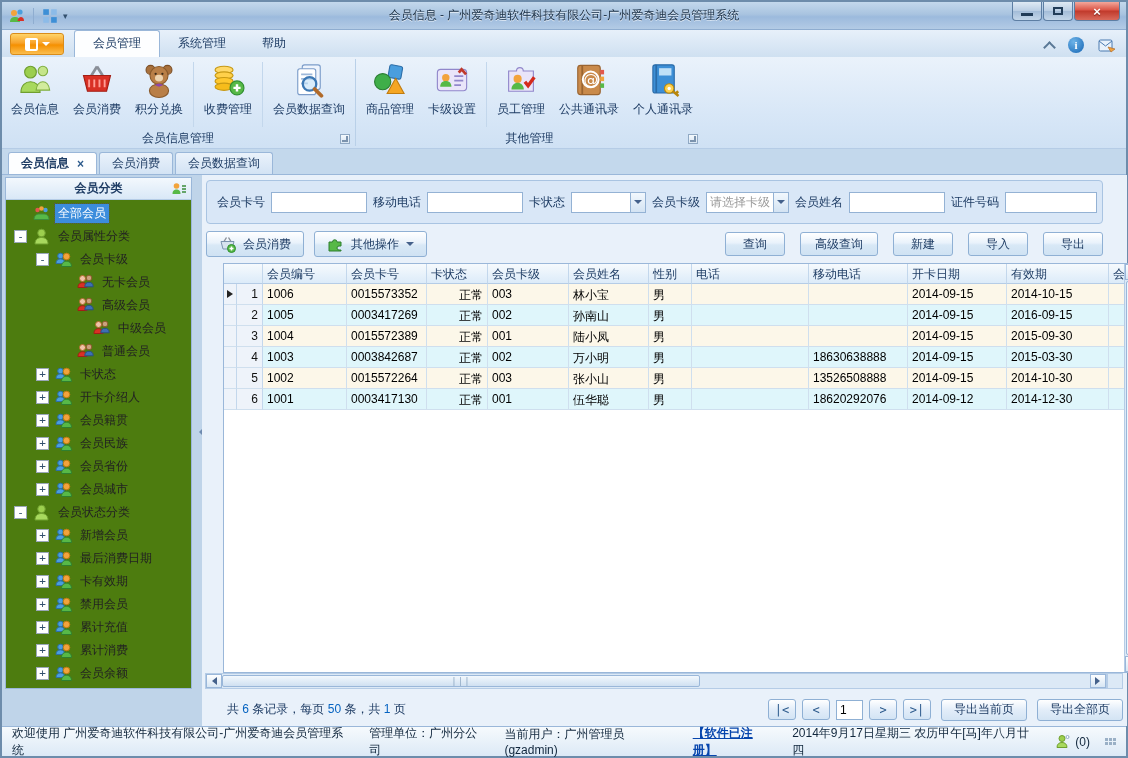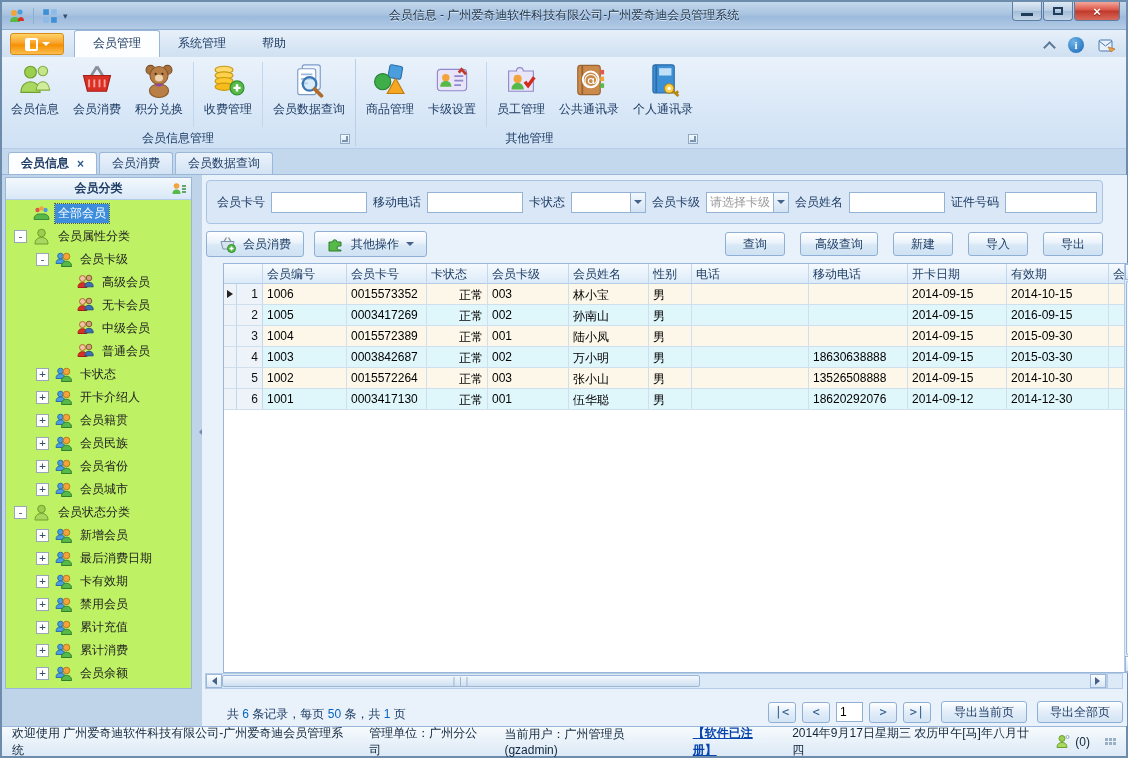--- a/index.html
+++ b/index.html
@@ -73,21 +73,21 @@
     display:flex; align-items:flex-end; padding-left:6px; border-bottom:1px solid #9ab7d9; }
   .dtab { height:22px; display:flex; align-items:center; gap:8px; padding:0 12px;
     border:1px solid #9ab7d9; border-bottom:none; border-radius:3px 3px 0 0;
     background:linear-gradient(#eaf2fb,#d3e3f4); margin-right:2px; color:#1e3c64; }
   .dtab.active { background:#fdfeff; font-weight:bold; }
   .dclose { color:#2c5a8c; font-weight:bold; font-size:12px; line-height:10px; }
 
   
   .main { position:absolute; left:0; right:0; top:173px; height:551px; background:#bfd4e9; }
 
-  .sidebar { position:absolute; left:3px; top:2px; width:187px; height:512px; background:#bef264;
+  .sidebar { position:absolute; left:3px; top:2px; width:187px; height:512px; background:#4d7c0f;
     border:1px solid #9ab7d9; display:flex; flex-direction:column; }
   .sideheader { height:22px; background:linear-gradient(#f3f8fd,#d9e8f7); border-bottom:1px solid #b5cce6;
     display:flex; align-items:center; justify-content:center; font-weight:bold; position:relative; }
   .sideheader .hicon { position:absolute; right:4px; top:3px; width:16px; height:16px; }
   .tree { flex:1; overflow:hidden; padding-top:2px; }
   .titem { height:23px; display:flex; align-items:center; white-space:nowrap; }
   .texp { width:13px; height:13px; border:1px solid #9aa7b8; background:#fff; color:#33506e;
     font-size:11px; line-height:11px; text-align:center; margin-right:5px; flex:0 0 13px;
     font-family:"DejaVu Sans Mono",monospace; }
   .texp.none { border:none; background:transparent; }
@@ -159,21 +159,21 @@
   .hscroll { position:absolute; left:3px; top:498px; width:902px; height:16px; background:#dce9f6;
     border:1px solid #b5cce6; display:flex; }
   .hthumb { width:478px; background:linear-gradient(#f2f8fd,#cfe0f1); border:1px solid #9ab7d9;
     border-radius:2px; margin:1px 0; display:flex; align-items:center; justify-content:center; }
   .grip { color:#8fa9c4; font-size:9px; letter-spacing:1px; font-family:"DejaVu Sans Mono",monospace; }
   .hscroll .sarrow { width:16px; height:auto; }
   .hspace { flex:1; }
   .scorner { position:absolute; left:905px; top:498px; width:16px; height:16px; background:#dce9f6; border:1px solid #b5cce6; }
 
   
-  .pager { position:absolute; left:3px; top:521px; width:918px; height:27px; display:flex; align-items:flex-end; }
+  .pager { position:absolute; left:3px; top:521px; width:918px; height:27px; display:flex; align-items:center; }
   .psummary { padding-left:22px; color:#1e3c64; }
   .psummary .num { color:#0563c1; }
   .pright { margin-left:auto; display:flex; align-items:center; gap:6px; }
   .pbtn { width:28px; height:21px; border:1px solid #8fb0d4; border-radius:3px;
     background:linear-gradient(#ffffff,#e2edf9 50%,#d3e4f4); color:#2c5a8c;
     display:flex; align-items:center; justify-content:center; font-family:"DejaVu Sans Mono",monospace; }
   .pinput { width:27px; height:20px; border:1px solid #8fb0d4; background:#fff; text-align:left;
     padding:0 3px; font:12px "Liberation Sans",sans-serif; }
   .ebtn { height:22px; padding:0 12px; border:1px solid #8fb0d4; border-radius:3px;
     background:linear-gradient(#ffffff,#e2edf9 50%,#d3e4f4); color:#1e3c64;
@@ -434,33 +434,33 @@
             <span class="tlabel">会员卡级</span>
           </div>
           <div class="titem" style="padding-left: 52px;">
             <span class="texp none"></span>
             <span class="ticon"><svg viewBox="0 0 19 19">
                 <circle cx="6.5" cy="5.5" r="3" fill="#f0c3a8" stroke="#b06a2a"></circle>
                 <path d="M2 14.5c0-3.6 2.2-4.8 4.5-4.8s4.5 1.2 4.5 4.8z" fill="#d93025" stroke="#a31e14"></path>
                 <circle cx="13" cy="5" r="2.8" fill="#caa27e" stroke="#8a5a2b"></circle>
                 <path d="M8.8 13.8c0-3.4 2-4.5 4.2-4.5s4.2 1.1 4.2 4.5z" fill="#3d6fb4" stroke="#28517e"></path>
               </svg></span>
-            <span class="tlabel">高级会员</span>
+            <span class="tlabel">无卡会员</span>
           </div>
           <div class="titem" style="padding-left: 52px;">
             <span class="texp none"></span>
             <span class="ticon"><svg viewBox="0 0 19 19">
                 <circle cx="6.5" cy="5.5" r="3" fill="#f0c3a8" stroke="#b06a2a"></circle>
                 <path d="M2 14.5c0-3.6 2.2-4.8 4.5-4.8s4.5 1.2 4.5 4.8z" fill="#d93025" stroke="#a31e14"></path>
                 <circle cx="13" cy="5" r="2.8" fill="#caa27e" stroke="#8a5a2b"></circle>
                 <path d="M8.8 13.8c0-3.4 2-4.5 4.2-4.5s4.2 1.1 4.2 4.5z" fill="#3d6fb4" stroke="#28517e"></path>
               </svg></span>
-            <span class="tlabel">无卡会员</span>
-          </div>
-          <div class="titem" style="padding-left: 52px;">
+            <span class="tlabel">高级会员</span>
+          </div>
+          <div class="titem" style="padding-left: 68px;">
             <span class="texp none"></span>
             <span class="ticon"><svg viewBox="0 0 19 19">
                 <circle cx="6.5" cy="5.5" r="3" fill="#f0c3a8" stroke="#b06a2a"></circle>
                 <path d="M2 14.5c0-3.6 2.2-4.8 4.5-4.8s4.5 1.2 4.5 4.8z" fill="#d93025" stroke="#a31e14"></path>
                 <circle cx="13" cy="5" r="2.8" fill="#caa27e" stroke="#8a5a2b"></circle>
                 <path d="M8.8 13.8c0-3.4 2-4.5 4.2-4.5s4.2 1.1 4.2 4.5z" fill="#3d6fb4" stroke="#28517e"></path>
               </svg></span>
             <span class="tlabel">中级会员</span>
           </div>
           <div class="titem" style="padding-left: 52px;">

